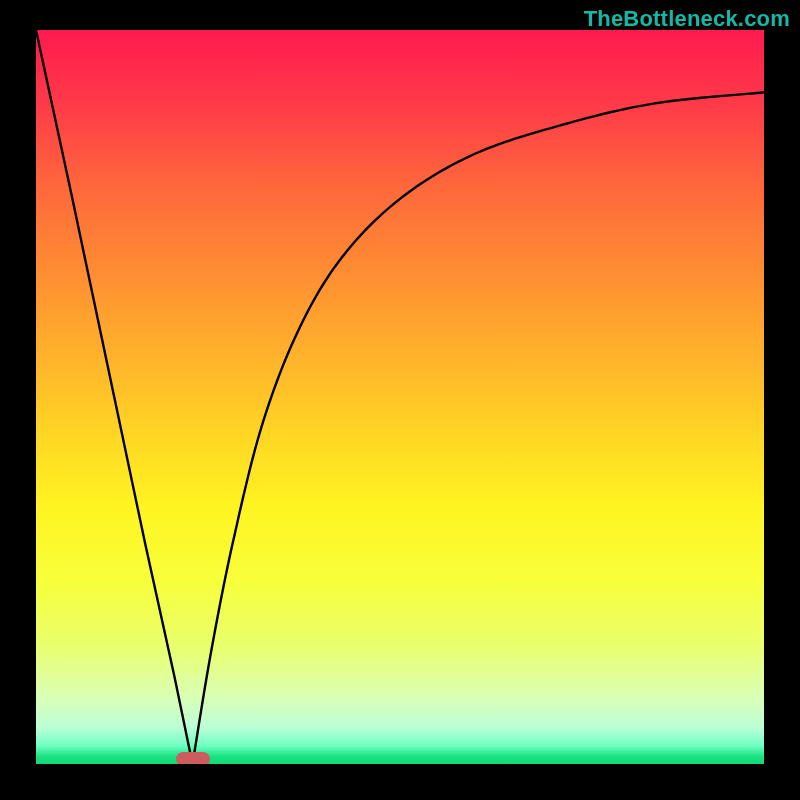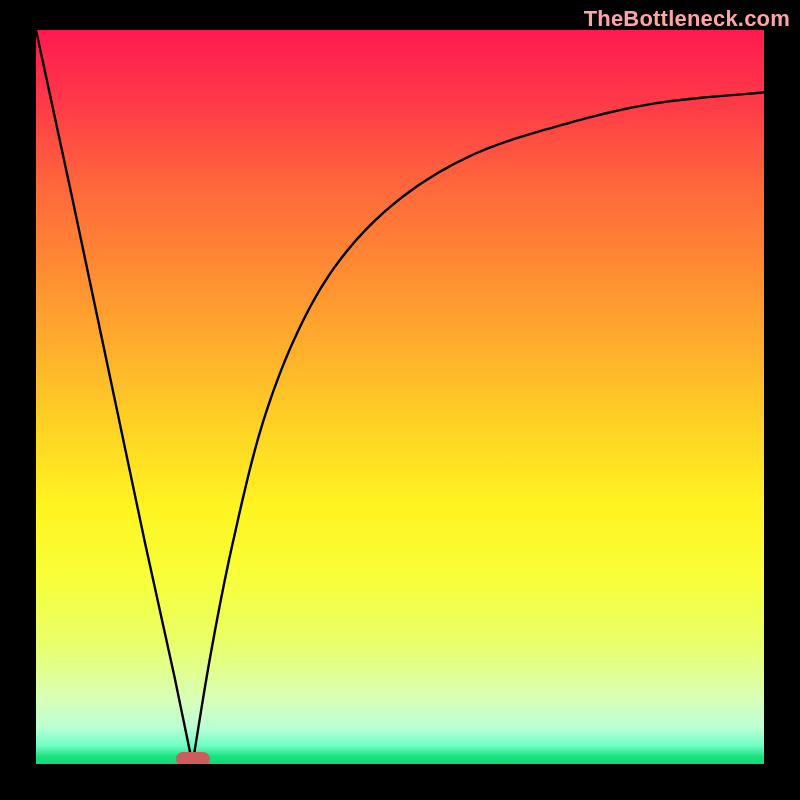--- a/index.html
+++ b/index.html
@@ -14,21 +14,21 @@
   .frame {
     position: relative;
     width: 800px;
     height: 800px;
     background: #000;
   }
   .watermark {
     position: absolute;
     top: 6px;
     right: 10px;
-    color: #fca5a5;
+    color: #14b8a6;
     font-size: 22px;
     font-weight: 600;
     letter-spacing: 0.2px;
     z-index: 30;
   }
   .plot {
     position: absolute;
     left: 36px;
     top: 30px;
     width: 728px;

